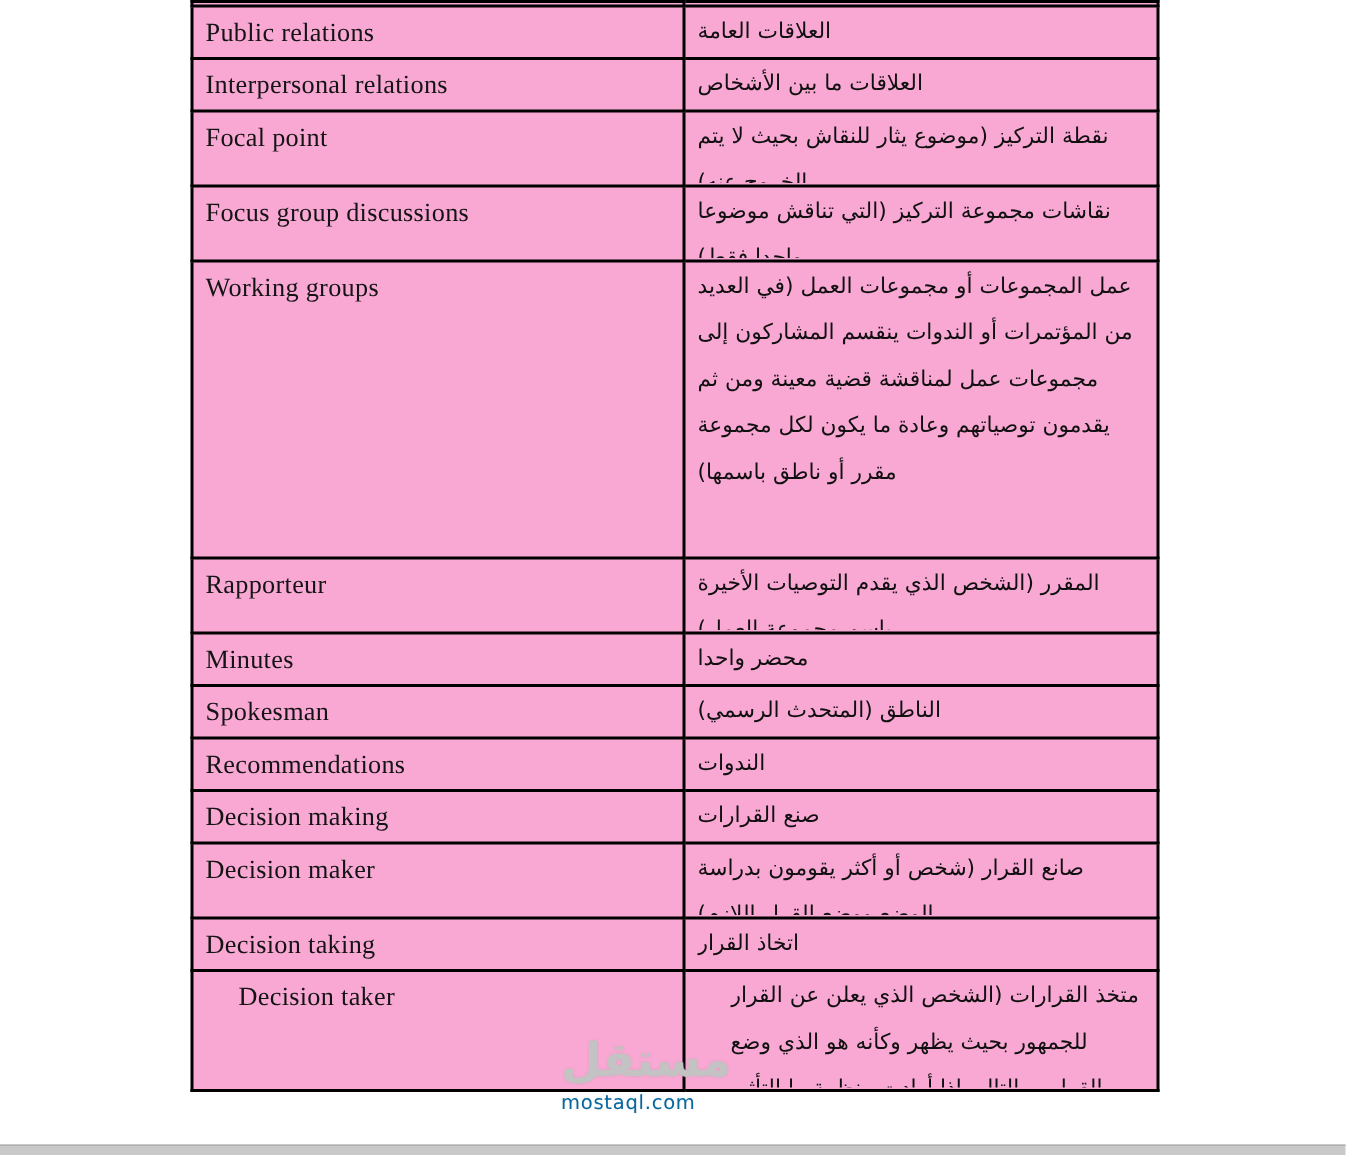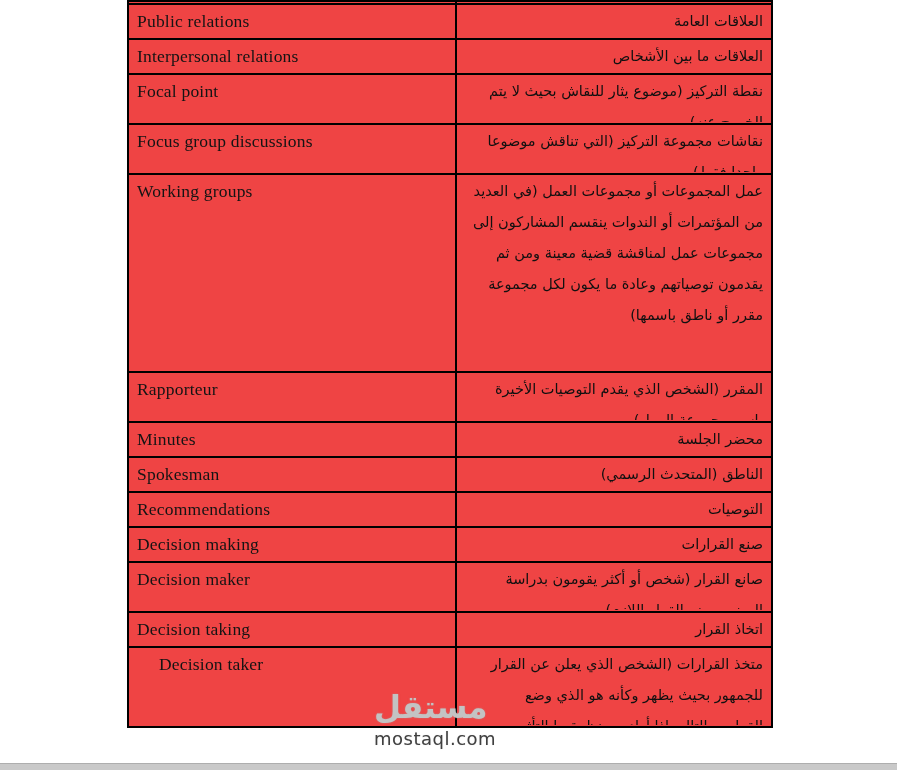--- a/index.html
+++ b/index.html
@@ -17,35 +17,35 @@
     position: absolute;
     left: 127px; top: 0;
     width: 644px;
     border-collapse: collapse;
     table-layout: fixed;
   }
   table.glossary td {
     border: 2px solid #000000;
     vertical-align: top;
     padding: 1px 8px;
-    background: #ef4444;
+    background: #f9a8d4;
   }
   td.en {
     width: 328px;
     font-family: "Liberation Serif", serif;
     font-size: 17.5px;
     color: #141414;
     line-height: 31px;
     letter-spacing: 0.2px;
     text-align: left;
   }
   td.ar {
     width: 316px;
     direction: rtl;
-    text-align: right;
+    text-align: left;
     font-family: "DejaVu Sans", sans-serif;
     font-size: 14.5px;
     color: #101010;
     line-height: 31px;
   }
   .cell { overflow: hidden; }
   tr.l1 .cell { height: 31px; }
   tr.l2 .cell { height: 46px; }
   tr.l3 .cell { height: 76px; margin-left: 22px; }
   tr.l5 .cell { height: 194px; }
@@ -61,23 +61,23 @@
   .wm-logo {
     font-family: "DejaVu Sans", sans-serif;
     font-weight: bold;
     font-size: 31px;
     line-height: 42px;
     color: #c3c3c3;
     text-shadow: 0 0 2px rgba(170,170,170,0.55);
   }
   .wm-url {
     font-family: "DejaVu Sans", sans-serif;
-    font-size: 18px;
+    font-size: 13px;
     letter-spacing: 0.5px;
-    color: #404040;
+    color: #0369a1;
     text-shadow: 0 0 1px rgba(180,180,180,0.5);
   }
 
   .bottom-strip {
     position: absolute;
     left: 0; bottom: 0;
     width: 100%; height: 7px;
     background: #c9c9c9;
     border-top: 1px solid #aeaeae;
   }
@@ -146,39 +146,39 @@
       <td class="ar">
             <div class="cell">المقرر (الشخص الذي يقدم التوصيات الأخيرة باسم مجموعة العمل)</div>
           </td>
     </tr>
 
     <tr class="l1">
       <td class="en">
             <div class="cell">Minutes</div>
           </td>
       <td class="ar">
-            <div class="cell">محضر الجلسة</div>
+            <div class="cell">محضر واحدا</div>
           </td>
     </tr>
 
     <tr class="l1">
       <td class="en">
             <div class="cell">Spokesman</div>
           </td>
       <td class="ar">
             <div class="cell">الناطق (المتحدث الرسمي)</div>
           </td>
     </tr>
 
     <tr class="l1">
       <td class="en">
             <div class="cell">Recommendations</div>
           </td>
       <td class="ar">
-            <div class="cell">التوصيات</div>
+            <div class="cell">الندوات</div>
           </td>
     </tr>
 
     <tr class="l1">
       <td class="en">
             <div class="cell">Decision making</div>
           </td>
       <td class="ar">
             <div class="cell">صنع القرارات</div>
           </td>

